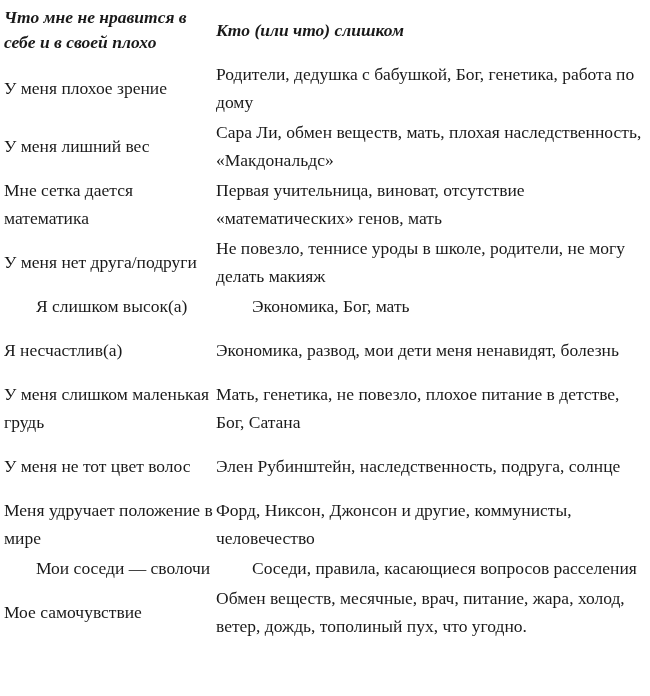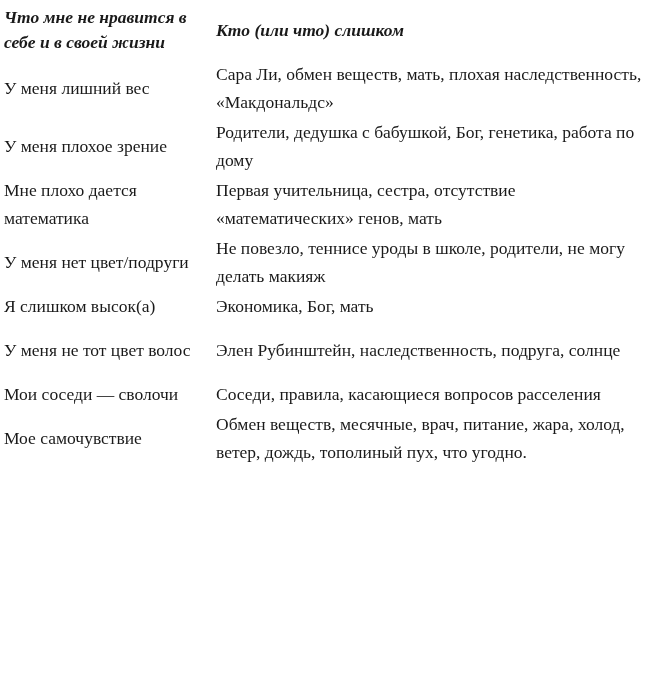--- a/index.html
+++ b/index.html
@@ -28,61 +28,73 @@
   td.c2cell, th.c2cell { padding-left: 0; padding-right: 2px; }
   th {
     font-style: italic;
     font-weight: bold;
     font-size: 17.5px;
     line-height: 25px;
   }
   thead tr { height: 59px; }
   thead th { padding-top: 1px; }
   tr.r2 td { height: 58px; }
-  tr.r1 td { height: 30px; }
+  tr.r1 td { height: 30px; padding-left: 36px; }
 </style>
 </head>
 <body>
 
 <div class="doc">
   <table>
     <colgroup>
         <col class="c1">
         <col class="c2">
       </colgroup>
     <thead>
       <tr>
-        <th>Что мне не нравится в себе и в своей жизни</th>
+        <th>Что мне не нравится в себе и в своей плохо</th>
         <th class="c2cell">Кто (или что) слишком</th>
       </tr>
     </thead>
     <tbody>
       <tr class="r2">
+        <td>У меня плохое зрение</td>
+        <td class="c2cell">Родители, дедушка с бабушкой, Бог, генетика, работа по дому</td>
+      </tr>
+      <tr class="r2">
         <td>У меня лишний вес</td>
         <td class="c2cell">Сара Ли, обмен веществ, мать, плохая наследственность, «Макдональдс»</td>
       </tr>
       <tr class="r2">
-        <td>У меня плохое зрение</td>
-        <td class="c2cell">Родители, дедушка с бабушкой, Бог, генетика, работа по дому</td>
+        <td>Мне сетка дается математика</td>
+        <td class="c2cell">Первая учительница, виноват, отсутствие «математических» генов, мать</td>
       </tr>
       <tr class="r2">
-        <td>Мне плохо дается математика</td>
-        <td class="c2cell">Первая учительница, сестра, отсутствие «математических» генов, мать</td>
-      </tr>
-      <tr class="r2">
-        <td style="white-space:nowrap;">У меня нет цвет/подруги</td>
+        <td style="white-space:nowrap;">У меня нет друга/подруги</td>
         <td class="c2cell">Не повезло, теннисе уроды в школе, родители, не могу делать макияж</td>
       </tr>
       <tr class="r1">
         <td>Я слишком высок(а)</td>
         <td class="c2cell">Экономика, Бог, мать</td>
       </tr>
       <tr class="r2">
+        <td>Я несчастлив(а)</td>
+        <td class="c2cell">Экономика, развод, мои дети меня ненавидят, болезнь</td>
+      </tr>
+      <tr class="r2">
+        <td>У меня слишком маленькая грудь</td>
+        <td class="c2cell">Мать, генетика, не повезло, плохое питание в детстве, Бог, Сатана</td>
+      </tr>
+      <tr class="r2">
         <td style="white-space:nowrap;">У меня не тот цвет волос</td>
         <td class="c2cell">Элен Рубинштейн, наследственность, подруга, солнце</td>
+      </tr>
+      <tr class="r2">
+        <td>Меня удручает положение в мире</td>
+        <td class="c2cell">Форд, Никсон, Джонсон и другие, коммунисты, человечество</td>
       </tr>
       <tr class="r1">
         <td style="white-space:nowrap;margin-left:20px;">Мои соседи — сволочи</td>
         <td class="c2cell" style="white-space:nowrap;">Соседи, правила, касающиеся вопросов расселения</td>
       </tr>
       <tr class="r2">
         <td>Мое самочувствие</td>
         <td class="c2cell">Обмен веществ, месячные, врач, питание, жара, холод, ветер, дождь, тополиный пух, что угодно.</td>
       </tr>
     </tbody>

